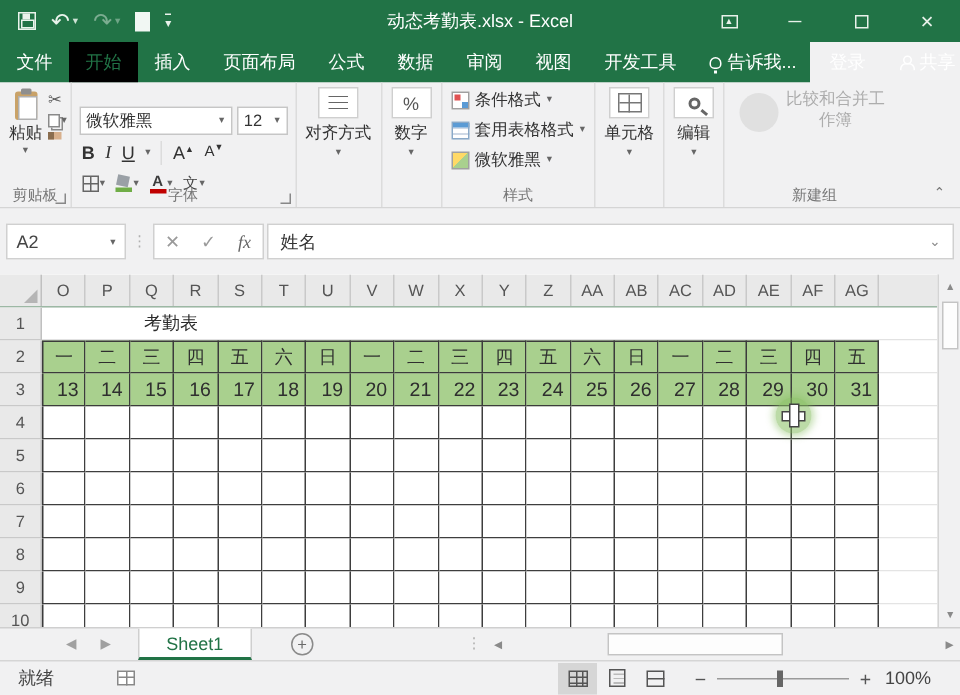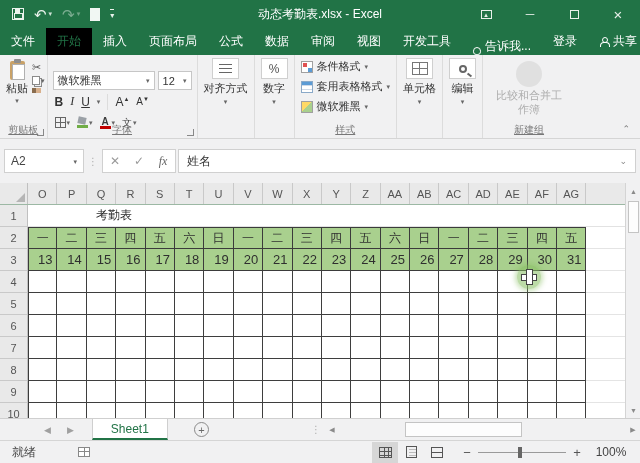--- a/index.html
+++ b/index.html
@@ -19,36 +19,36 @@
   .mini-carat { font-size:7px; color:#cfe3d6; }
   .newdoc-ico { width:10px; height:13px; background:#f1f7f3; position:relative; }
   .qat-more { font-size:8px; color:#eaf3ec; border-top:1px solid #eaf3ec; padding-top:1px; }
   #window-title { position:absolute; left:0; right:0; text-align:center; font-size:12px; color:#fff; }
   .win-controls { margin-left:auto; display:flex; align-items:center; gap:0; z-index:2; }
   .win-btn { width:44px; height:28px; display:flex; align-items:center; justify-content:center; color:#e8f1ea; font-size:12px; }
   .ribopt-ico { width:11px; height:9px; border:1px solid #e8f1ea; font-size:7px; text-align:center; line-height:8px; }
   .max-ico { width:9px; height:9px; border:1px solid #e8f1ea; }
 
   
-  #ribbontabs { position:absolute; top:28px; left:0; width:640px; height:27px;
+  #ribbontabs { position:absolute; top:28px; left:0; width:540px; height:27px;
     background:#217346; display:flex; align-items:stretch; font-size:12px; color:#fff; }
   .rtab { padding:0 11px; display:flex; align-items:center; gap:4px; white-space:nowrap; }
   .rtab.active { background:#000000; color:#217346; }
-  .rtab.pushright { margin-left:auto;align-items:flex-end; }
+  .rtab.pushright { margin-left:auto; }
   .bulb-ico { width:8px; height:8px; border:1px solid #fff; border-radius:50% 50% 40% 40%; position:relative; }
   .bulb-ico:after { content:""; position:absolute; left:2px; top:8px; width:2px; height:2px; background:#fff; }
   .person-ico { width:10px; height:10px; position:relative; }
   .person-ico:before { content:""; position:absolute; left:3px; top:0; width:4px; height:4px; border:1px solid #fff; border-radius:50%; }
   .person-ico:after { content:""; position:absolute; left:1px; top:5px; width:8px; height:4px; border:1px solid #fff; border-bottom:none; border-radius:4px 4px 0 0; }
 
   
   #ribbon { position:absolute; top:55px; left:0; width:640px; height:84px;
     background:#f1f1f2; border-bottom:1px solid #d5d5d5; display:flex; font-size:11px; color:#333; }
   .rgroup { position:relative; height:100%; padding:4px 2px 14px 2px; border-right:1px solid #dcdcdc; }
-  .glabel { position:absolute; bottom:1px; left:0; right:0; text-align:center; font-size:10px; color:#777;text-decoration:underline; }
+  .glabel { position:absolute; bottom:1px; left:0; right:0; text-align:center; font-size:10px; color:#777; }
   .launcher { position:absolute; bottom:2px; right:3px; width:7px; height:7px;
     border-right:1px solid #888; border-bottom:1px solid #888; }
   .bigbtn { display:flex; flex-direction:column; align-items:center; justify-content:flex-start; gap:1px; padding:2px 4px;text-align:center; }
   .clip-ico { width:15px; height:19px; background:#c9a268; border-radius:2px; position:relative; }
   .clip-ico:before { content:""; position:absolute; left:2px; top:3px; width:11px; height:14px; background:#fff; border:1px solid #b0b0b0; }
   .clip-ico:after { content:""; position:absolute; left:4px; top:-2px; width:7px; height:4px; background:#8f8f8f; border-radius:1px; }
   .dd { font-size:7px; color:#666; line-height:1; }
   .smallcol { display:flex; flex-direction:column; justify-content:flex-start; gap:3px; padding-top:3px; }
   .sico { font-size:11px; color:#5a5a5a; line-height:1; display:flex; align-items:center; gap:1px; }
   .copy-ico { width:8px; height:9px; border:1px solid #8a8a8a; background:#fff; box-shadow:2px 2px 0 -1px #f1f1f2, 2px 2px 0 0 #8a8a8a; }
@@ -86,21 +86,21 @@
   .tbl-ico { width:12px; height:12px; border:1px solid #8aa9c8; background:
       linear-gradient(#5b9bd5,#5b9bd5) 0 0/12px 3px no-repeat,
       repeating-linear-gradient(#cfd9e6 0 1px, transparent 1px 4px) 0 3px/12px 9px no-repeat, #fff; }
   .cs-ico { width:12px; height:12px; border:1px solid #a0a0a0; background:
       linear-gradient(135deg,#ffd966 0 50%, #a9d08e 50% 100%); }
   .cells-ico { width:16px; height:13px; border:1px solid #777;
       background:linear-gradient(#777,#777) center/16px 1px no-repeat,
                  linear-gradient(#777,#777) center/1px 13px no-repeat, #fff; }
   .mag-ico { width:8px; height:8px; border:2px solid #666; border-radius:50%; position:relative; }
   .mag-ico:after { content:""; position:absolute; left:6px; top:7px; width:5px; height:2px; background:#666; transform:rotate(40deg); }
-  .merge-btn { display:flex; flex-direction:column; align-items:center; gap:2px; padding:2px 8px; }
+  .merge-btn { display:flex; flex-direction:row; align-items:center; gap:2px; padding:2px 8px;font-family:Liberation Mono, monospace; }
   .merge-circle { width:26px; height:26px; border-radius:50%; background:#e0e0e0; }
   .merge-label { color:#adadad; text-align:center; width:72px; line-height:1.25; font-size:11px; }
   .ribbon-collapse { position:absolute; right:10px; bottom:4px; font-size:9px; color:#777; }
 
   
   #formulabar { position:absolute; top:139px; left:0; width:640px; height:44px;
     background:#f1f1f2; display:flex; align-items:center; padding:0 4px; }
   #namebox { width:80px; height:24px; background:#fff; border:1px solid #d0d0d0; display:flex;
     align-items:center; justify-content:space-between; padding:0 6px; font-size:12px; color:#444; }
   .dots { color:#b0b0b0; font-size:10px; margin:0 4px; }
@@ -175,21 +175,21 @@
                linear-gradient(#555,#555) 4px 0/1px 11px no-repeat,
                linear-gradient(#555,#555) 8px 0/1px 11px no-repeat; }
   .vb-page { width:11px; height:12px; border:1px solid #555;
     background:repeating-linear-gradient(#bbb 0 1px, transparent 1px 3px) 2px 2px/7px 8px no-repeat; }
   .vb-break { width:12px; height:11px; border:1px solid #555;
     background:linear-gradient(#555,#555) center/12px 1px no-repeat; }
   #zoomctl { display:flex; align-items:center; margin:0 0 0 10px; }
   .zminus,.zplus { color:#555; font-size:13px; width:14px; text-align:center; }
   .ztrack { width:88px; height:1px; background:#9a9a9a; position:relative; margin:0 4px; }
   .zthumb { position:absolute; left:40px; top:-5px; width:4px; height:11px; background:#666; }
-  #zoom-level { width:42px; text-align:center; margin-right:8px; margin-left:6px; }
+  #zoom-level { width:42px; text-align:left; margin-right:8px; margin-left:6px; }
 </style>
 </head>
 <body>
 
 <div id="titlebar">
   <div class="qat">
     <span class="qat-btn">
         <span class="save-ico"></span>
       </span>
     <span class="qat-btn">

